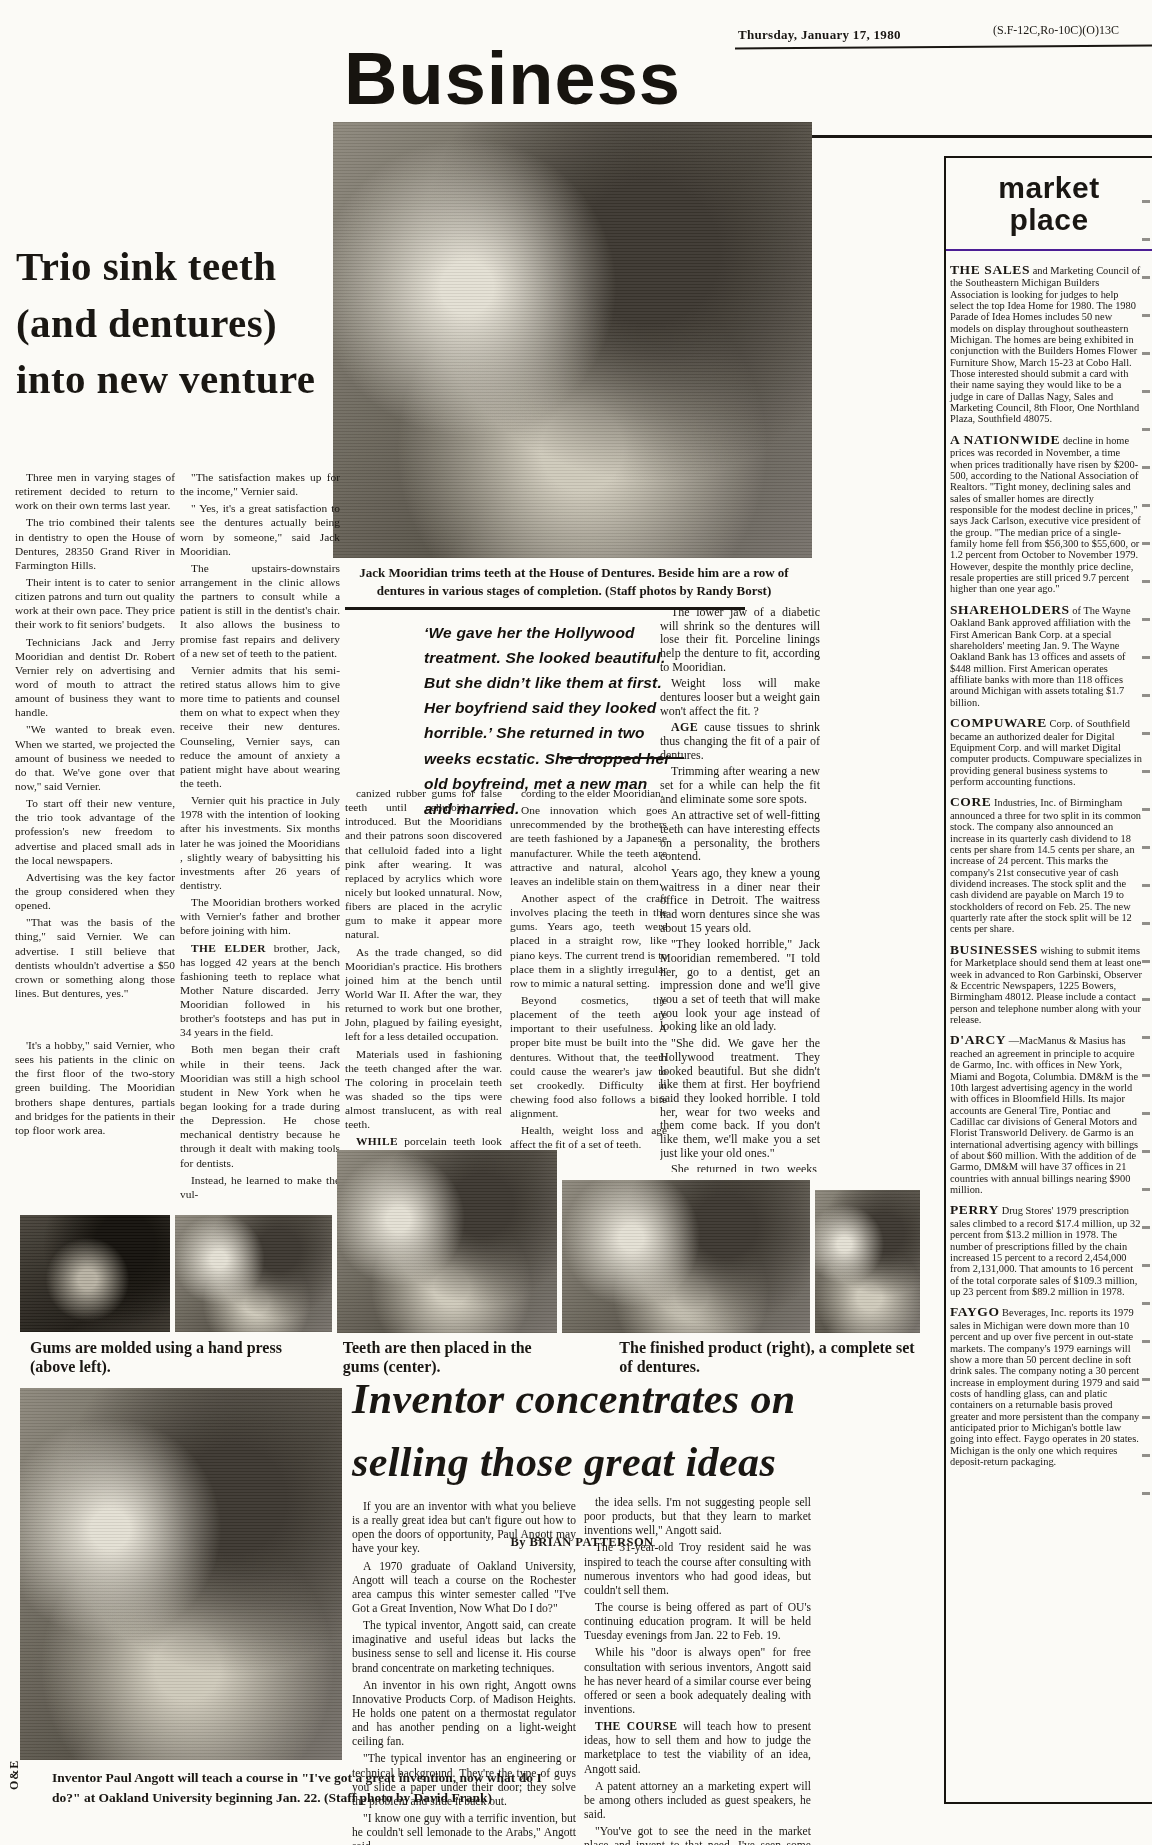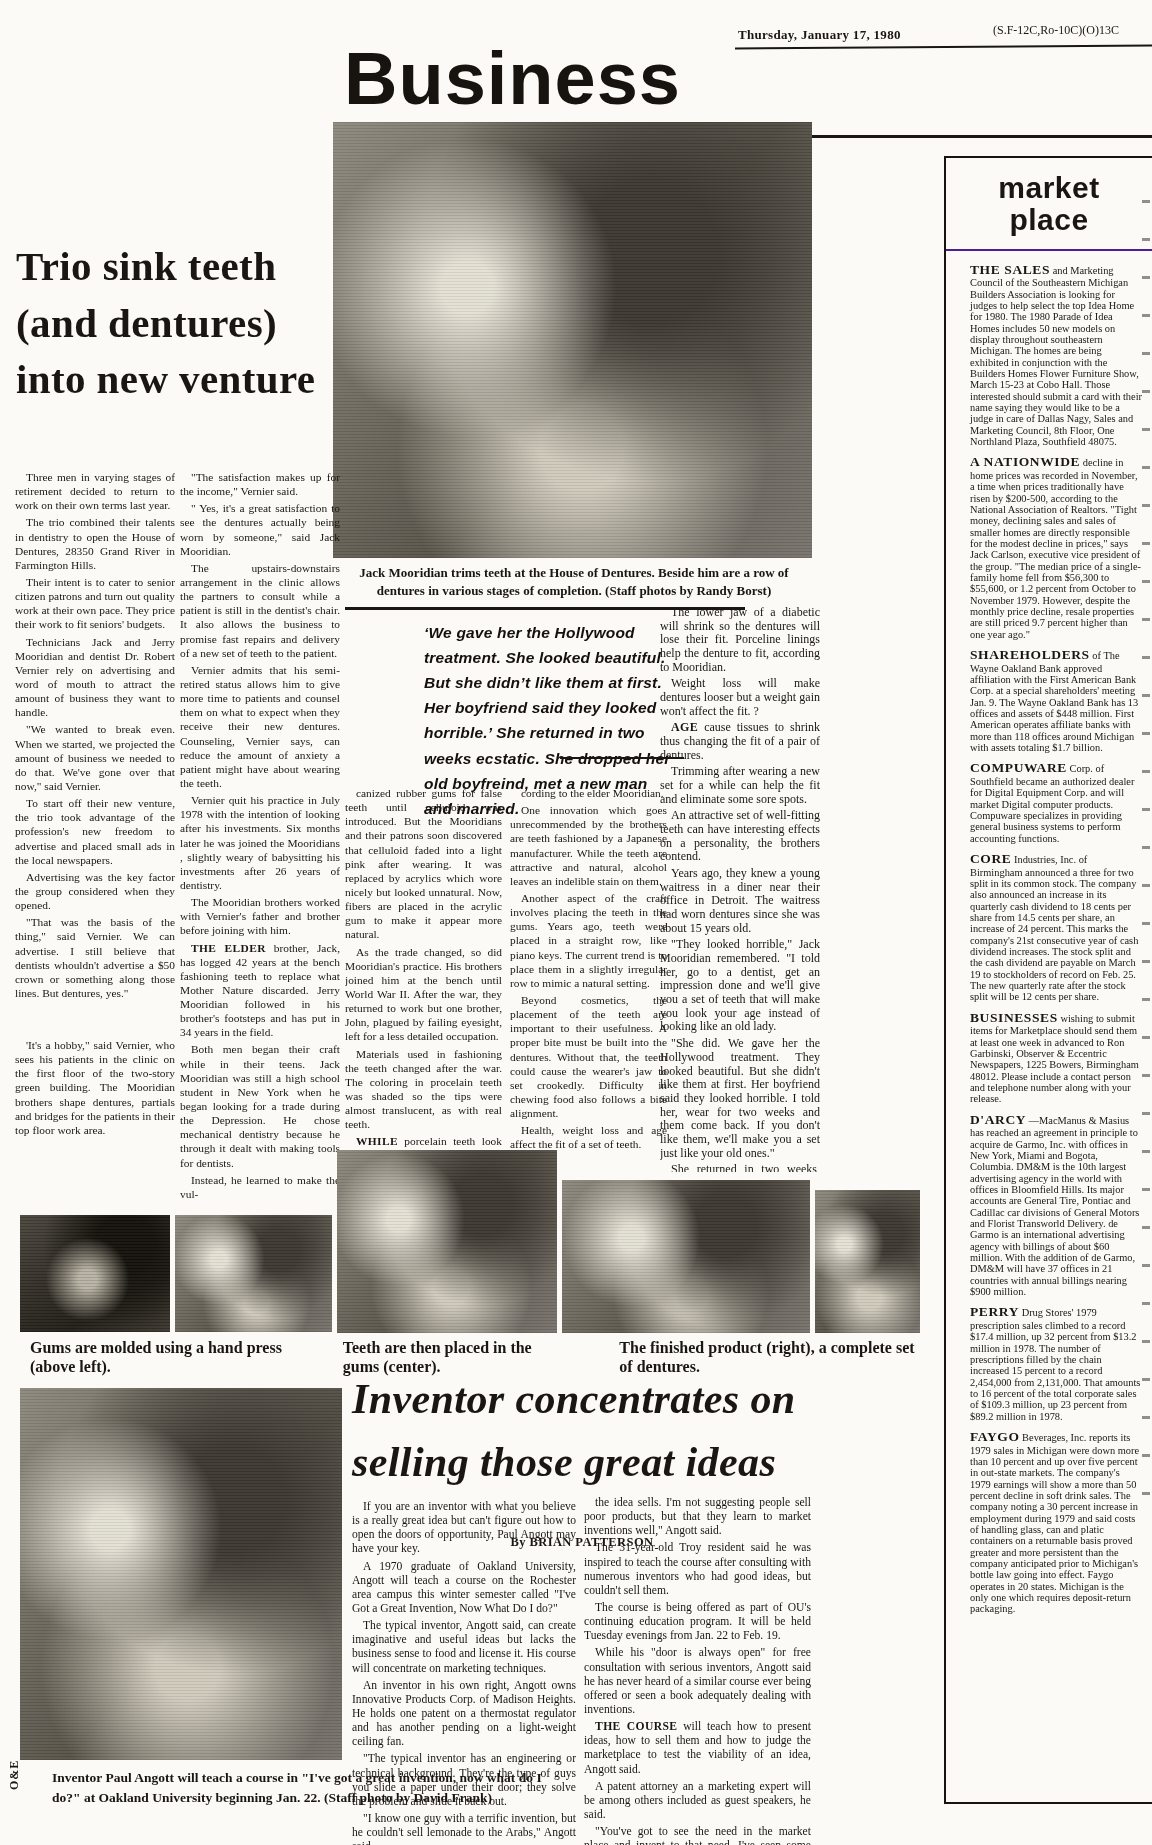--- a/index.html
+++ b/index.html
@@ -27,21 +27,21 @@
   .pull-quote{font:bold italic 15.5px/1.62 "Liberation Sans",sans-serif;color:#14110d;
               text-align:left;letter-spacing:.2px;}
   
   .caption{font-weight:bold;font-size:13px;line-height:1.4;text-align:center;}
   .strip-caption{display:flex;justify-content:flex-start;font-weight:bold;font-size:16px;line-height:1.2;gap:48px;}
   .angott-caption{font-weight:bold;font-size:13.5px;line-height:1.45;text-align:left;}
   
   .marketplace{border:2px solid #17140f;background:#fbfaf6;}
   .mp-title-box{border-bottom:2px solid #4c1d95;padding:14px 0 12px;}
   .mp-title{font:bold 30px/1.08 "Liberation Sans",sans-serif;text-align:center;letter-spacing:.5px;}
-  .mp-items{padding:12px 10px 8px 24px;overflow:hidden;height:1496px;}
+  .mp-items{padding:12px 10px 8px 4px;overflow:hidden;height:1496px;}
   .mp-items p{margin:0 0 8px;font-size:10.4px;line-height:1.09;text-align:left;}
   .mp-lead{font-weight:bold;font-size:13.5px;letter-spacing:.6px;}
   
   .photo{position:absolute;overflow:hidden;
     background:
       repeating-linear-gradient(0deg, rgba(20,18,14,.08) 0 1px, rgba(255,255,255,.05) 1px 3px),
       radial-gradient(circle at 28% 38%, #e4e0d4 0 6%, rgba(0,0,0,0) 34%),
       radial-gradient(circle at 66% 30%, #3a352e 0 16%, rgba(0,0,0,0) 52%),
       radial-gradient(circle at 52% 75%, #cfcabb 0 10%, rgba(0,0,0,0) 45%),
       linear-gradient(128deg, #8d887c 0%, #555046 55%, #76716a 100%);}
@@ -165,21 +165,21 @@
 
   <div class="photo" style="left:20px;top:1388px;width:322px;height:372px;"></div>
   <div class="abs inv-headline" style="left:352px;top:1368px;width:470px;">
     <div>Inventor concentrates on</div>
     <div>selling those great ideas</div>
   </div>
   <div class="abs byline" style="left:352px;top:1536px;width:460px;">By BRIAN PATTERSON</div>
   <div class="abs body-col i-col" style="left:352px;top:1500px;width:224px;height:345px;">
       <p>If you are an inventor with what you believe is a really great idea but can't figure out how to open the doors of opportunity, Paul Angott may have your key.</p>
       <p>A 1970 graduate of Oakland University, Angott will teach a course on the Rochester area campus this winter semester called "I've Got a Great Invention, Now What Do I do?"</p>
-      <p>The typical inventor, Angott said, can create imaginative and useful ideas but lacks the business sense to food and license it. His course will concentrate on marketing techniques.</p>
+      <p>The typical inventor, Angott said, can create imaginative and useful ideas but lacks the business sense to sell and license it. His course brand concentrate on marketing techniques.</p>
       <p>An inventor in his own right, Angott owns Innovative Products Corp. of Madison Heights. He holds one patent on a thermostat regulator and has another pending on a light-weight ceiling fan.</p>
       <p>"The typical inventor has an engineering or technical background. They're the type of guys you slide a paper under their door; they solve the problem and slide it back out.</p>
       <p>"I know one guy with a terrific invention, but he couldn't sell lemonade to the Arabs," Angott said.</p>
     </div>
   <div class="abs body-col i-col" style="left:584px;top:1496px;width:227px;height:349px;">
       <p>the idea sells. I'm not suggesting people sell poor products, but that they learn to market inventions well," Angott said.</p>
       <p>The 31-year-old Troy resident said he was inspired to teach the course after consulting with numerous inventors who had good ideas, but couldn't sell them.</p>
       <p>The course is being offered as part of OU's continuing education program. It will be held Tuesday evenings from Jan. 22 to Feb. 19.</p>
       <p>While his "door is always open" for free consultation with serious inventors, Angott said he has never heard of a similar course ever being offered or seen a book adequately dealing with inventions.</p>
       <p><span class="lead-caps">THE COURSE</span> will teach how to present ideas, how to sell them and how to judge the marketplace to test the viability of an idea, Angott said.</p>

